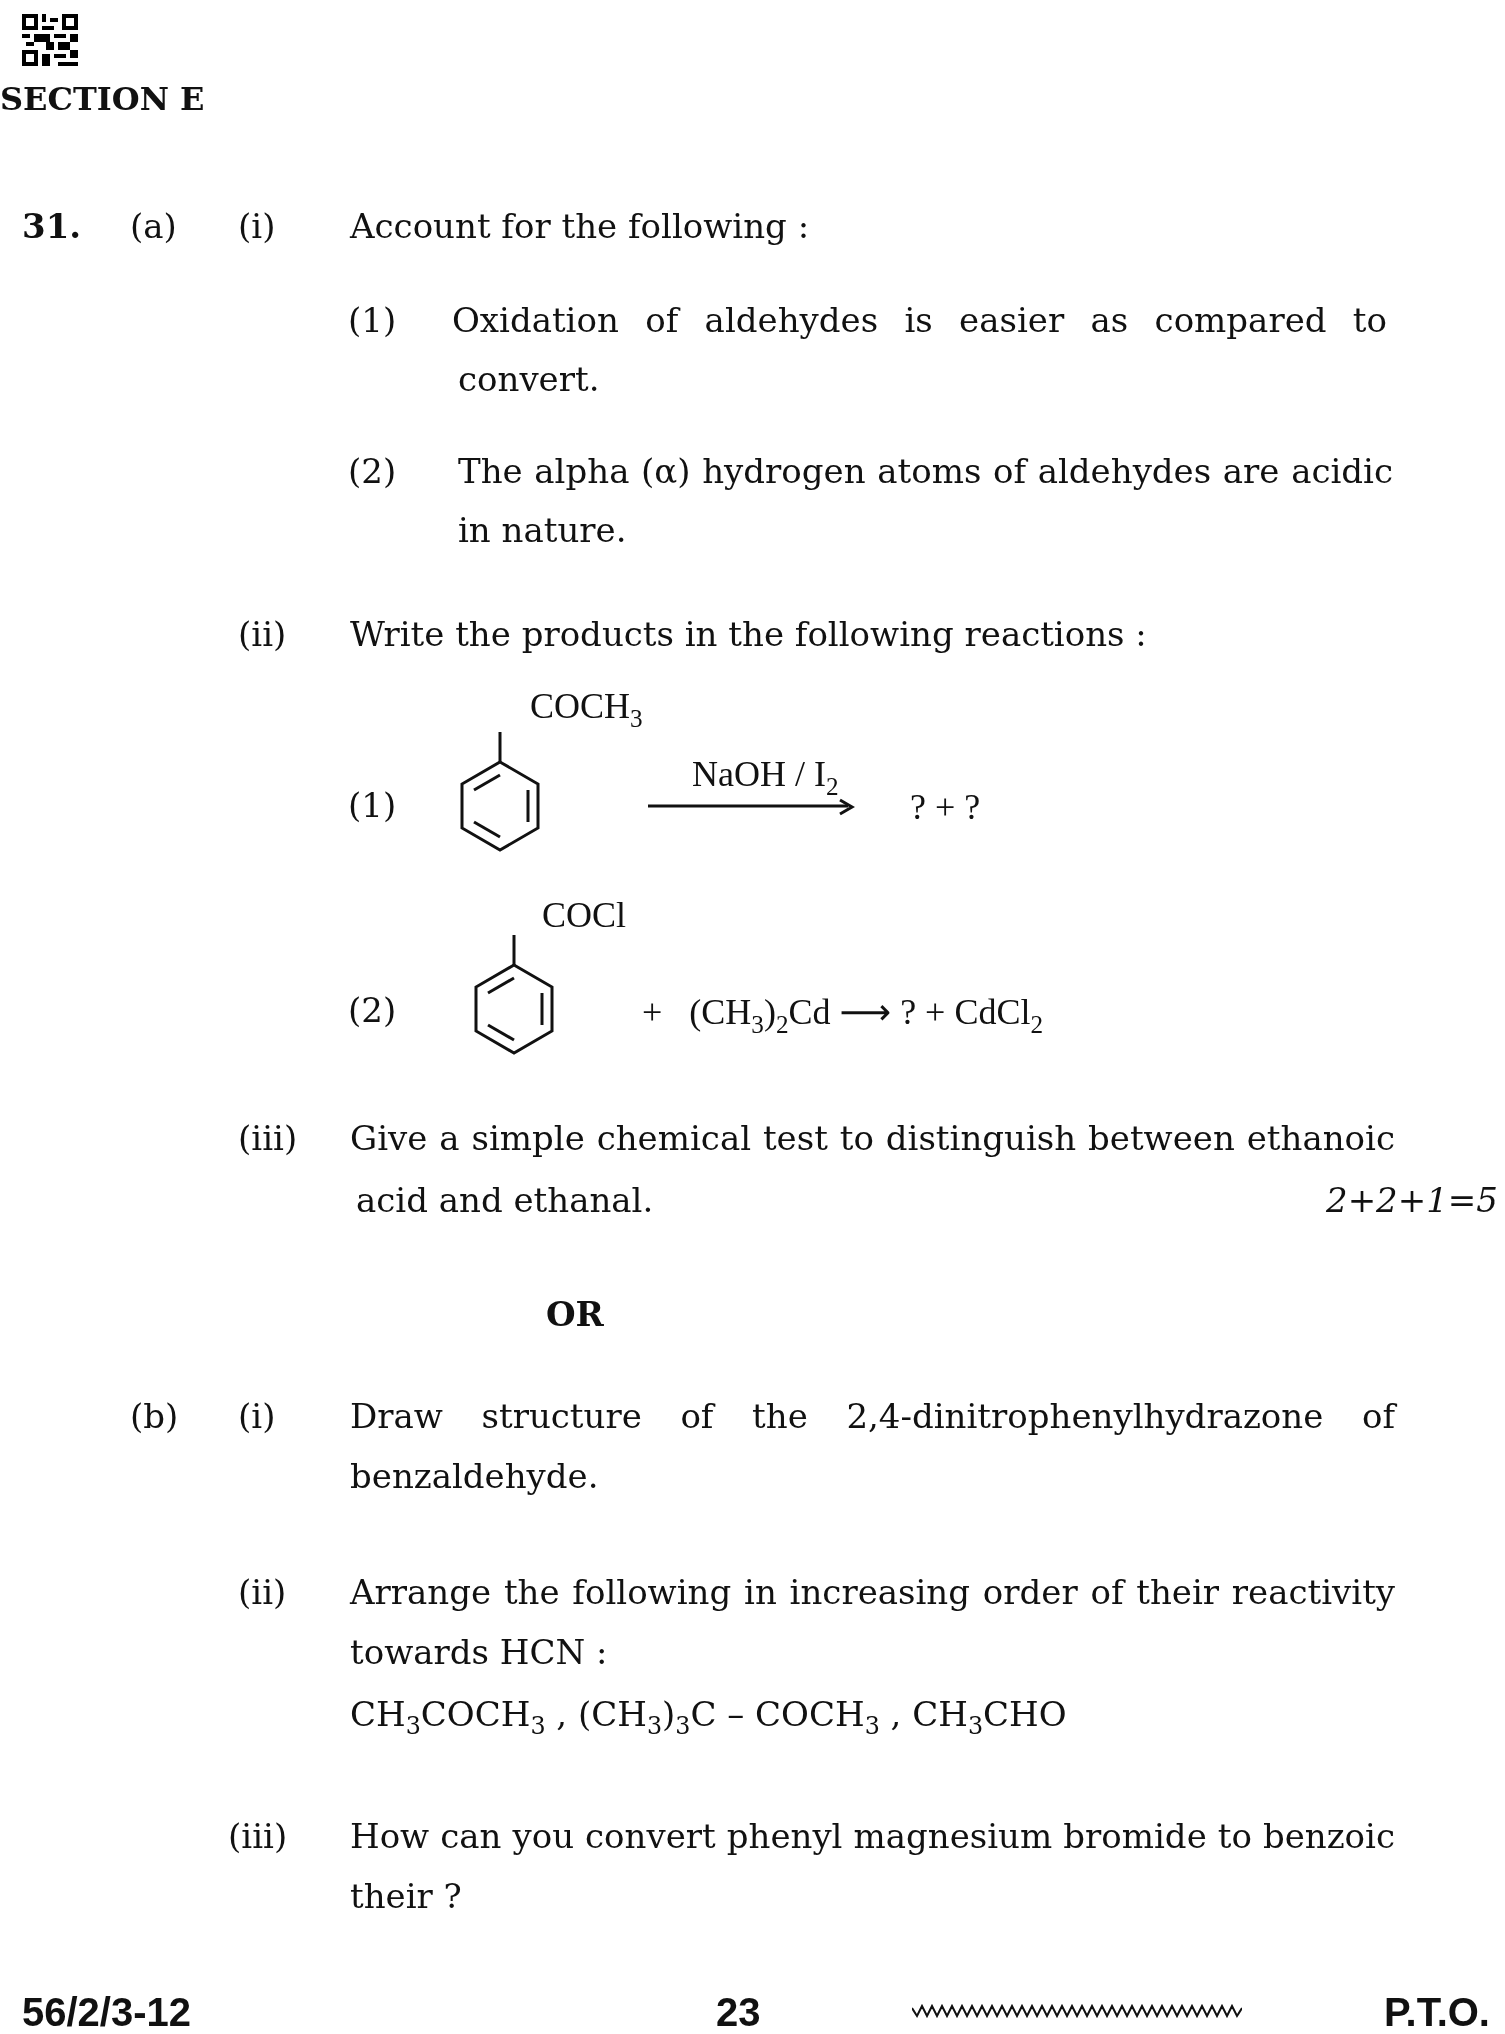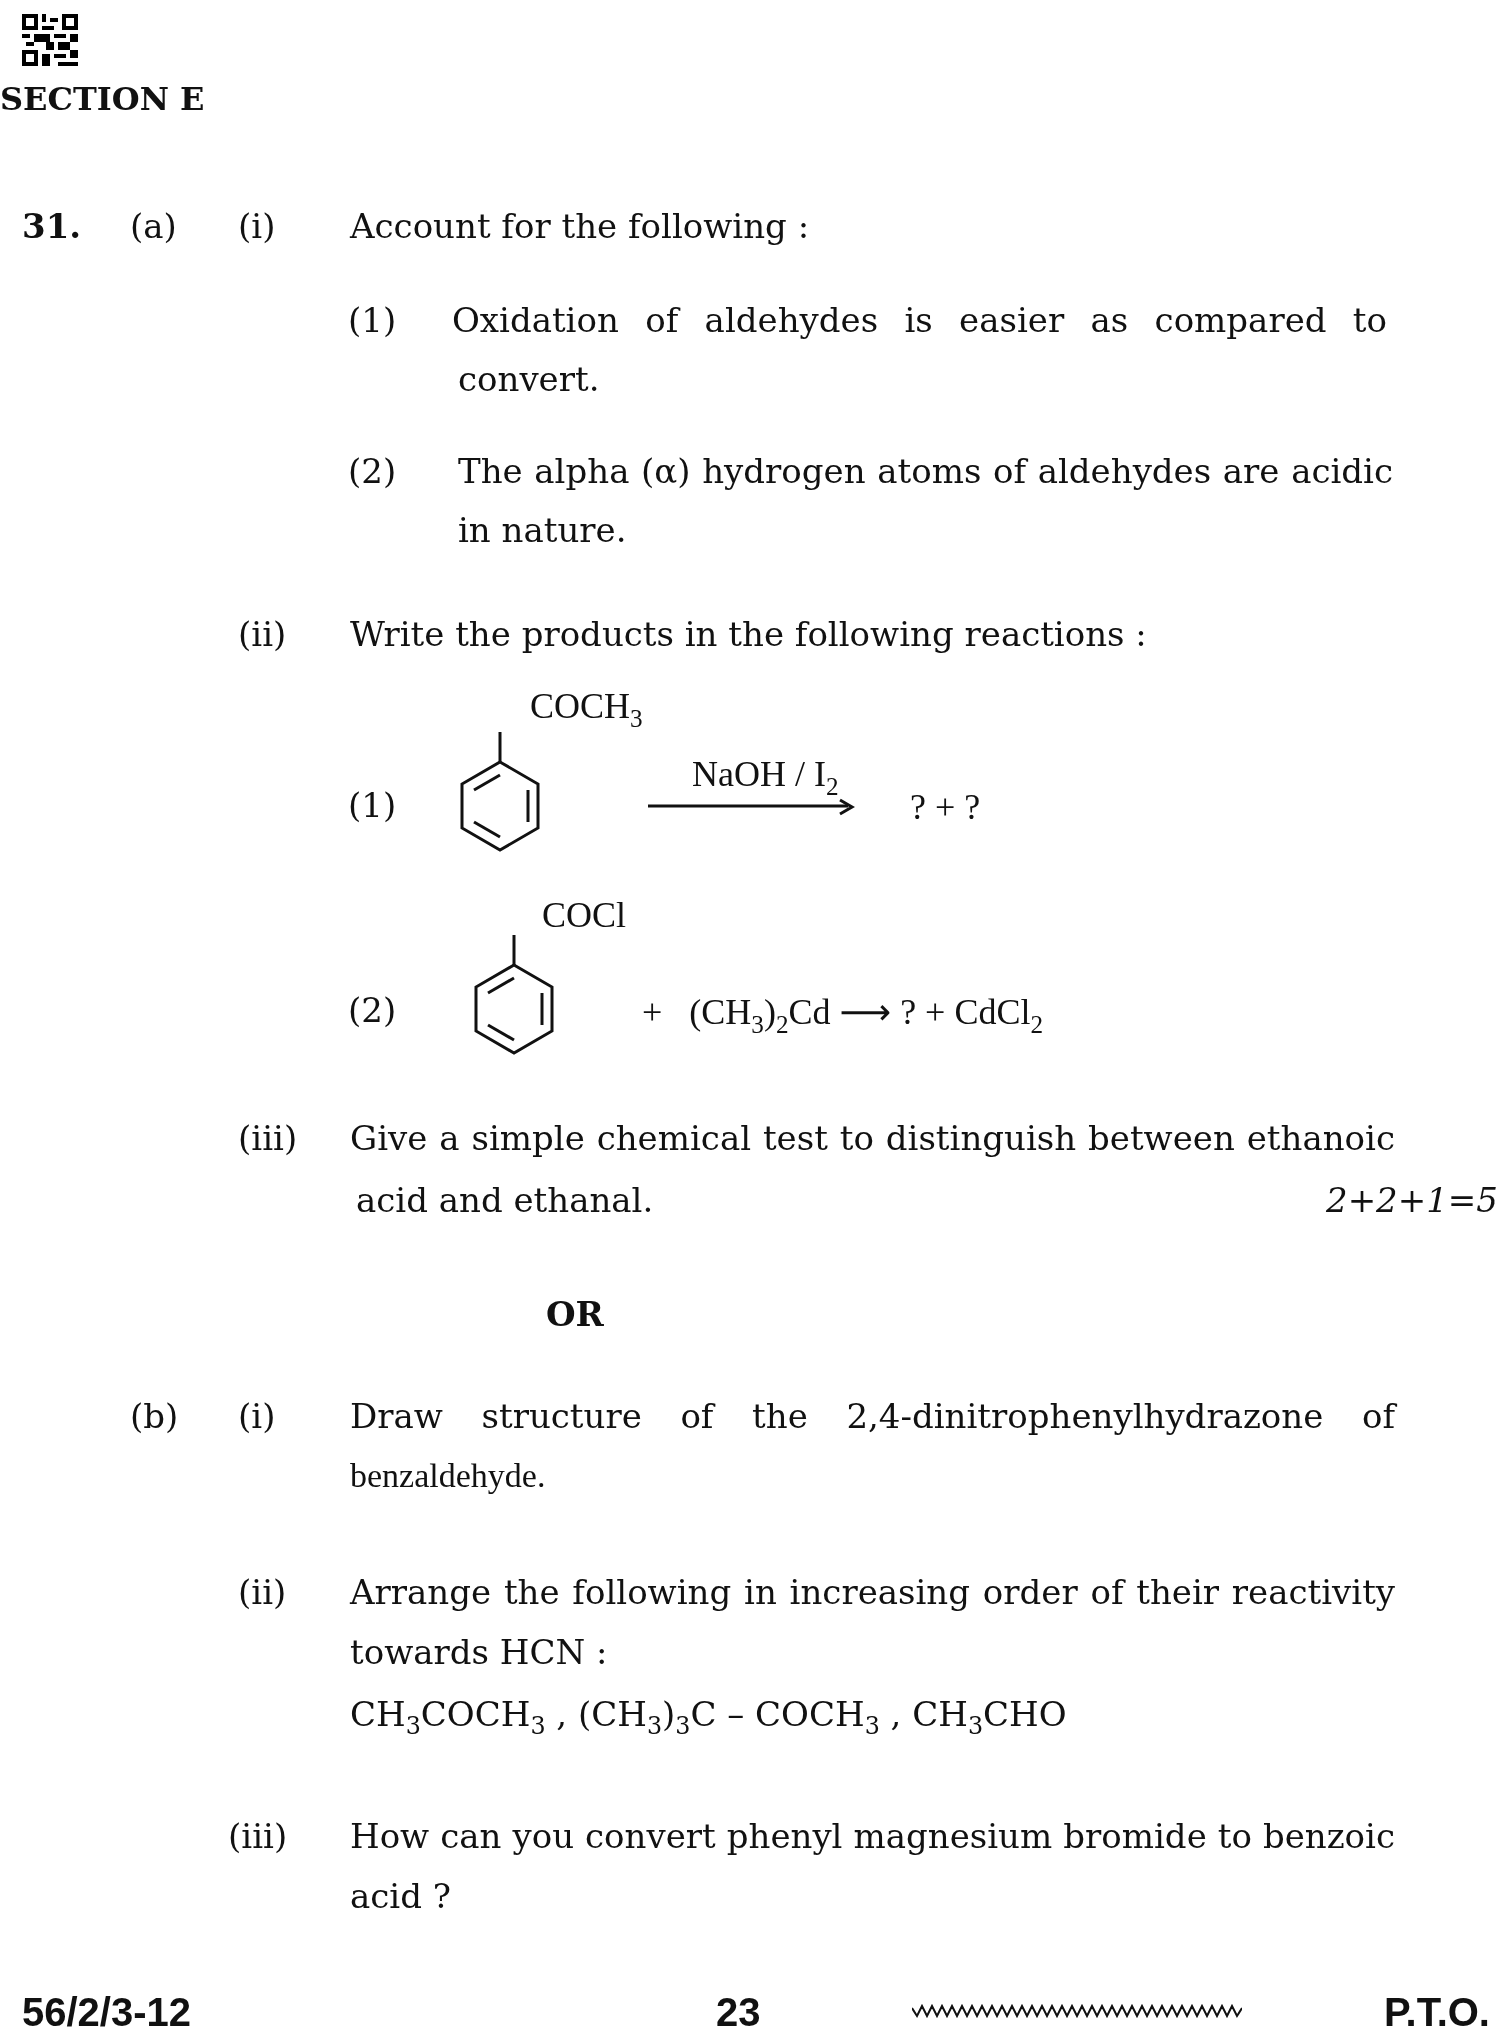--- a/index.html
+++ b/index.html
@@ -107,32 +107,32 @@
 <div class="abs t" style="left:238px;top:1108px;">(iii)</div>
 <div class="abs t justify" style="left:350px;top:1108px;width:1045px;">Give a simple chemical test to distinguish between ethanoic</div>
 <div class="abs t" style="left:356px;top:1170px;">acid and  ethanal.</div>
 <div class="abs t marks" style="left:1326px;top:1170px;">2+2+1=5</div>
 
 <div class="abs t bold" style="left:546px;top:1284px;">OR</div>
 
 <div class="abs t" style="left:130px;top:1386px;">(b)</div>
 <div class="abs t" style="left:238px;top:1386px;">(i)</div>
 <div class="abs t justify" style="left:350px;top:1386px;width:1045px;">Draw structure of the 2,4-dinitrophenylhydrazone of</div>
-<div class="abs t" style="left:350px;top:1446px;font-family:Liberation Serif, serif;">benzaldehyde.</div>
+<div class="abs t" style="left:350px;top:1446px;">benzaldehyde.</div>
 
 <div class="abs t" style="left:238px;top:1562px;">(ii)</div>
 <div class="abs t justify" style="left:350px;top:1562px;width:1045px;">Arrange the following in increasing order of their reactivity</div>
 <div class="abs t" style="left:350px;top:1622px;">towards HCN :</div>
 <div class="abs t" style="left:350px;top:1684px;">
   <span>CH</span><sub>3</sub><span>COCH</span><sub>3</sub><span> , </span><span>(CH</span><sub>3</sub><span>)</span><sub>3</sub><span>C – COCH</span><sub>3</sub><span> , </span><span>CH</span><sub>3</sub><span>CHO</span>
 </div>
 
 <div class="abs t" style="left:228px;top:1806px;">(iii)</div>
 <div class="abs t justify" style="left:350px;top:1806px;width:1045px;">How can you convert phenyl magnesium bromide to benzoic</div>
-<div class="abs t" style="left:350px;top:1866px;">acid ?</div>
+<div class="abs t" style="left:350px;top:1866px;">their ?</div>
 
 <div class="abs footer" style="left:22px;">56/2/3-12</div>
 <div class="abs footer" style="left:716px;">23</div>
 <div class="abs wavy" style="left:912px;top:2000px;">
   <svg viewBox="0 0 330 22" preserveAspectRatio="none">
     <polyline fill="none" stroke="#111" stroke-width="2" points="0,8 5,16 10,6 15,16 20,6 25,16 30,6 35,16 40,6 45,16 50,6 55,16 60,6 65,16 70,6 75,16 80,6 85,16 90,6 95,16 100,6 105,16 110,6 115,16 120,6 125,16 130,6 135,16 140,6 145,16 150,6 155,16 160,6 165,16 170,6 175,16 180,6 185,16 190,6 195,16 200,6 205,16 210,6 215,16 220,6 225,16 230,6 235,16 240,6 245,16 250,6 255,16 260,6 265,16 270,6 275,16 280,6 285,16 290,6 295,16 300,6 305,16 310,6 315,16 320,6 325,16 330,8"></polyline>
   </svg>
 </div>
 <div class="abs footer" style="left:1384px;">P.T.O.</div>
 

